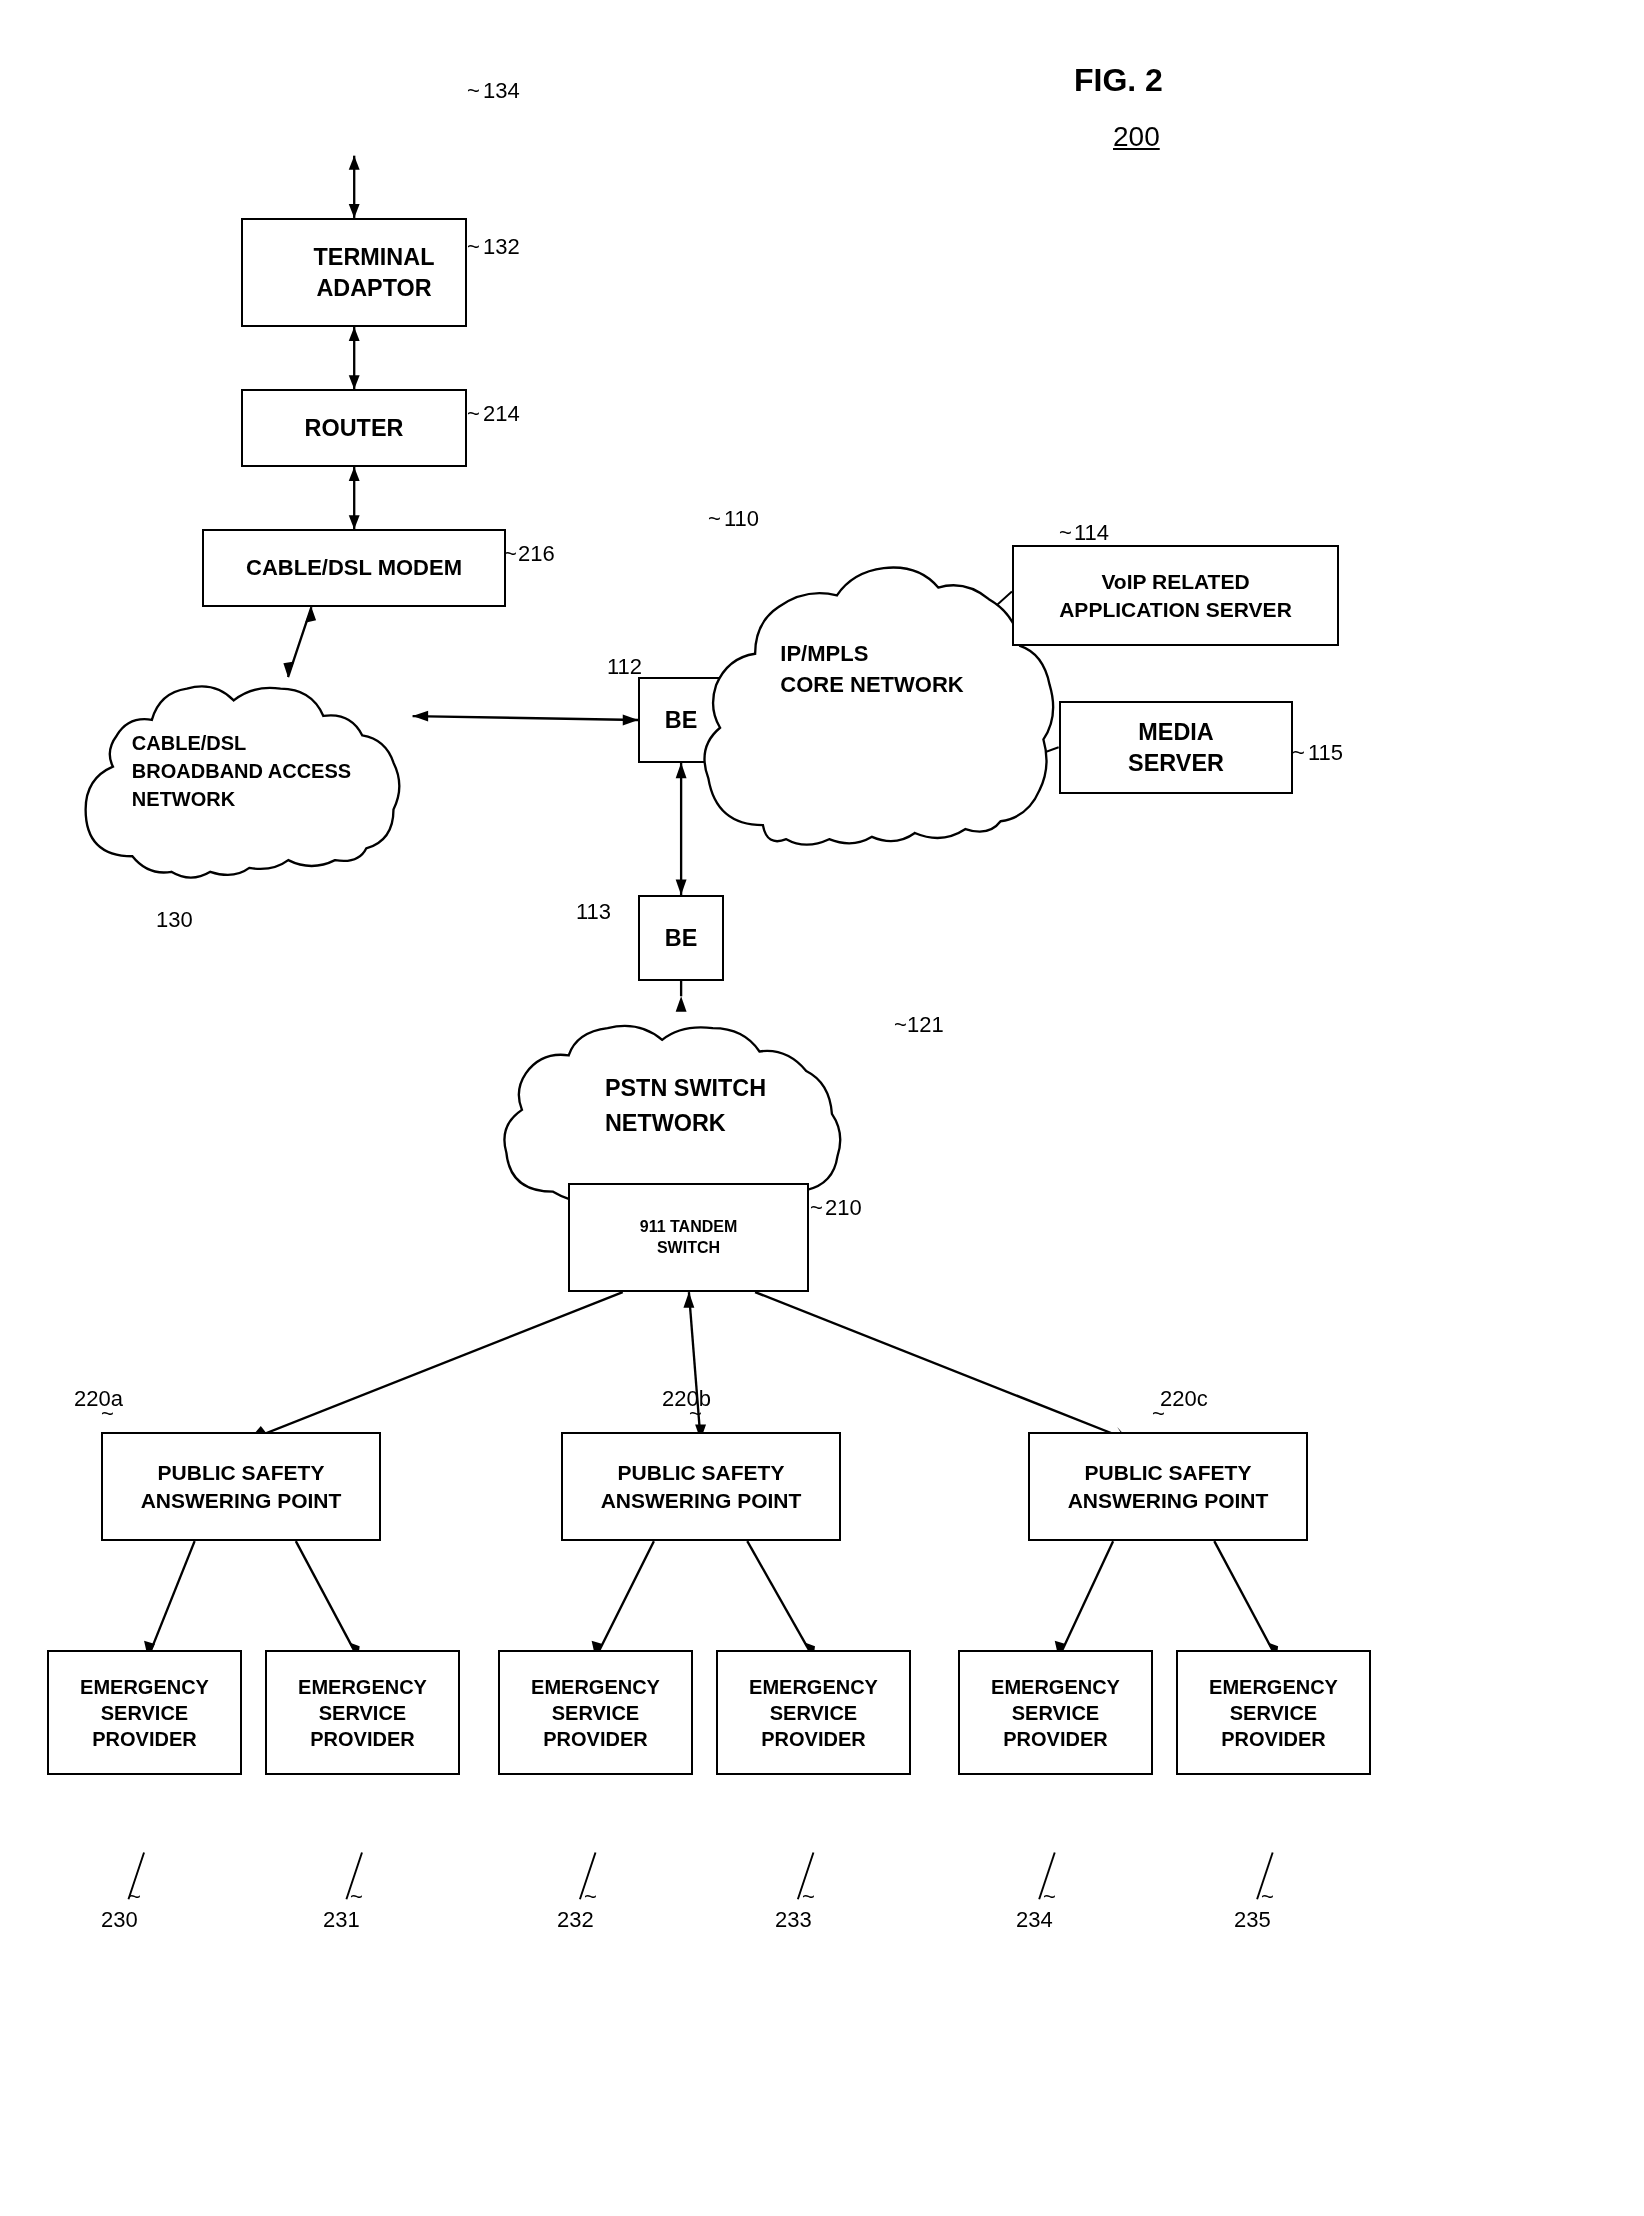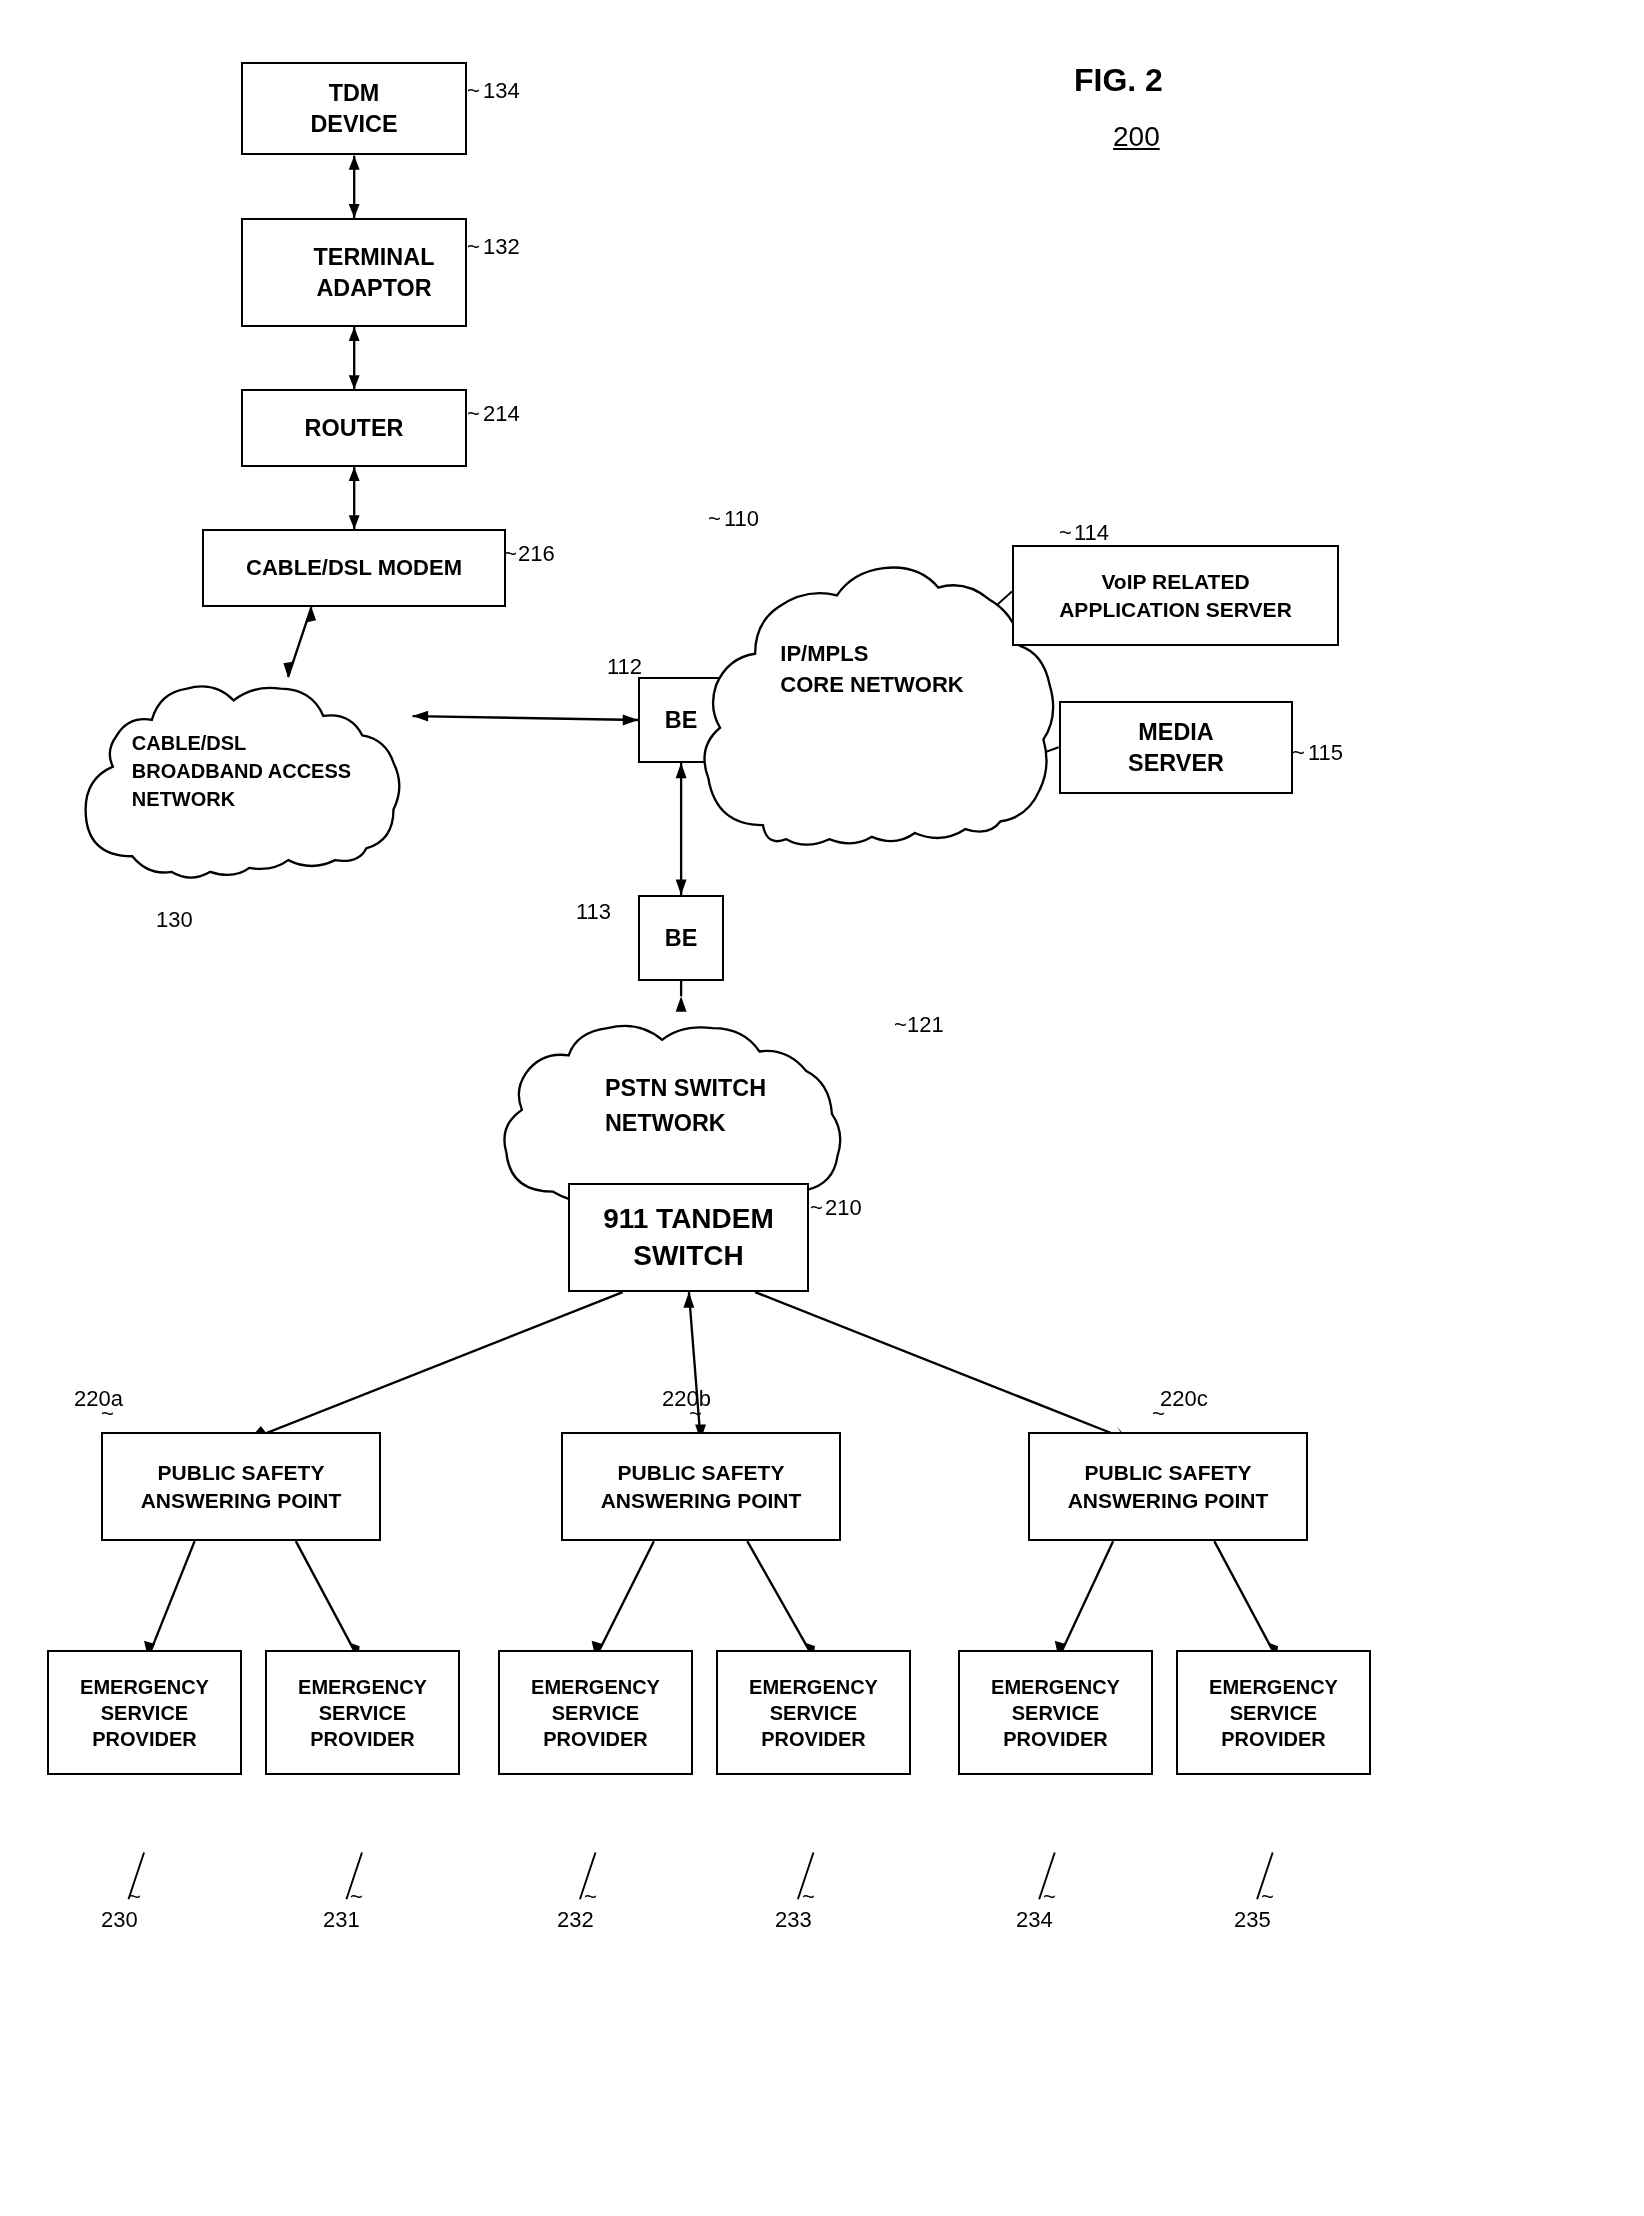--- a/index.html
+++ b/index.html
@@ -162,24 +162,20 @@
 
     <path d="M1355 2380 Q1345 2410 1335 2440" stroke="#000" stroke-width="2.5" fill="none"></path>
 
     <path d="M1635 2380 Q1625 2410 1615 2440" stroke="#000" stroke-width="2.5" fill="none"></path>
 
     <line x1="1300" y1="760" x2="1200" y2="850" stroke="#000" stroke-width="2.5"></line>
 
     <line x1="1360" y1="960" x2="1250" y2="1000" stroke="#000" stroke-width="2.5"></line>
   </svg>
 
-  <div class="box" style="left:241px; top:62px; width:226px; height:93px; font-size:23.4px;">
-    <span style="white-space:pre-line;">TDM
-DEVICE</span>
-  </div>
   <span class="label" style="left:483px; top:78px;">134</span>
   <span class="label" style="left:467px; top:78px; font-size:22px;">~</span>
 
   <div class="box" style="left:241px; top:218px; width:226px; height:109px; font-size:23.4px;">
     <span style="white-space:pre-line;margin-left:40px;">TERMINAL
 ADAPTOR</span>
   </div>
   <span class="label" style="left:483px; top:234px;">132</span>
   <span class="label" style="left:467px; top:234px; font-size:22px;">~</span>
 
@@ -242,21 +238,21 @@
   <div class="cloud" style="left:483px; top:989px; width:405px; height:234px;">
     <svg viewBox="0 0 520 300" xmlns="http://www.w3.org/2000/svg">
       <path d="M90,260 Q35,260 30,210 Q20,175 50,155 Q40,130 55,108 Q75,80 110,85 Q120,55 160,50 Q200,40 230,65 Q255,45 295,50 Q335,50 355,80 Q390,75 415,105 Q445,120 448,160 Q465,185 455,215 Q450,250 415,258 Q400,275 370,265 Q345,280 315,268 Q290,282 260,272 Q235,285 205,275 Q175,285 150,272 Q120,278 90,260 Z" fill="white" stroke="#000" stroke-width="3"></path>
     </svg>
     <span class="cloud-label" style="font-size:23.4px; white-space:pre-line; line-height:1.5;">PSTN SWITCH
 NETWORK</span>
   </div>
   <span class="label" style="left:907px; top:1012px;">121</span>
   <span class="label" style="left:894px; top:1012px; font-size:22px;">~</span>
 
-  <div class="box" style="left:568px; top:1183px; width:241px; height:109px; font-size:28px;">
+  <div class="box" style="left:568px; top:1183px; width:241px; height:109px; font-size:16px;">
     <span style="white-space:pre-line;">911 TANDEM
 SWITCH</span>
   </div>
   <span class="label" style="left:825px; top:1195px;">210</span>
   <span class="label" style="left:810px; top:1195px; font-size:22px;">~</span>
 
   <div class="box" style="left:101px; top:1432px; width:280px; height:109px; font-size:21px;">
     <span style="white-space:pre-line;">PUBLIC SAFETY
 ANSWERING POINT</span>
   </div>

